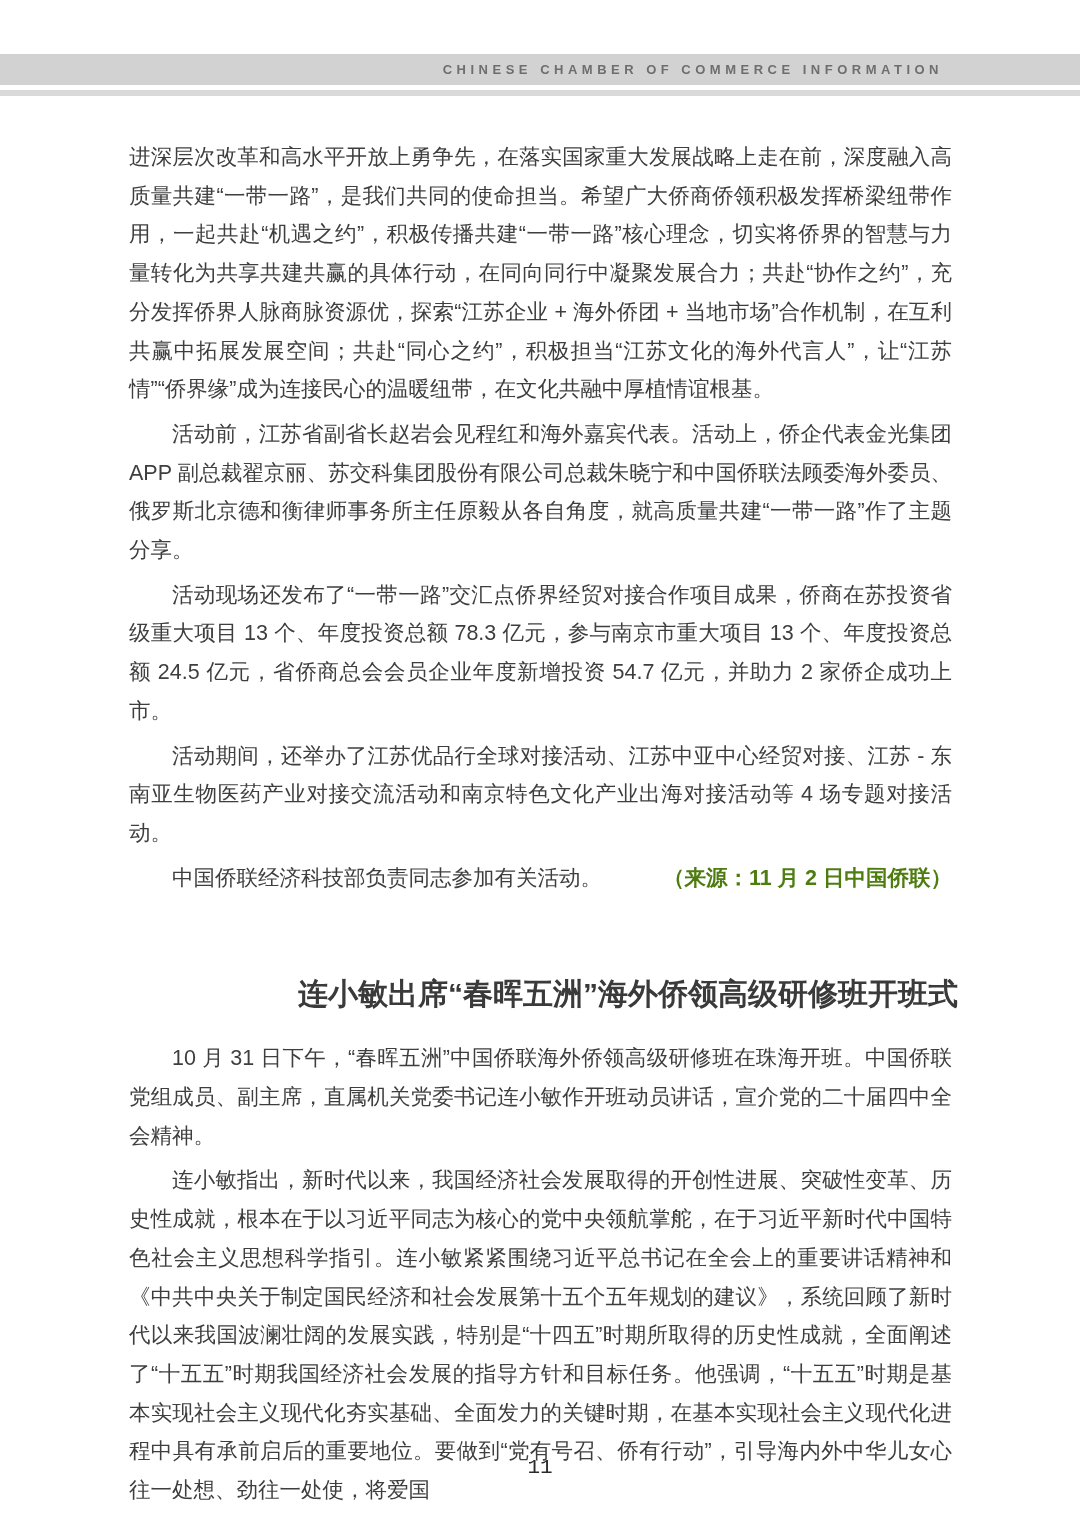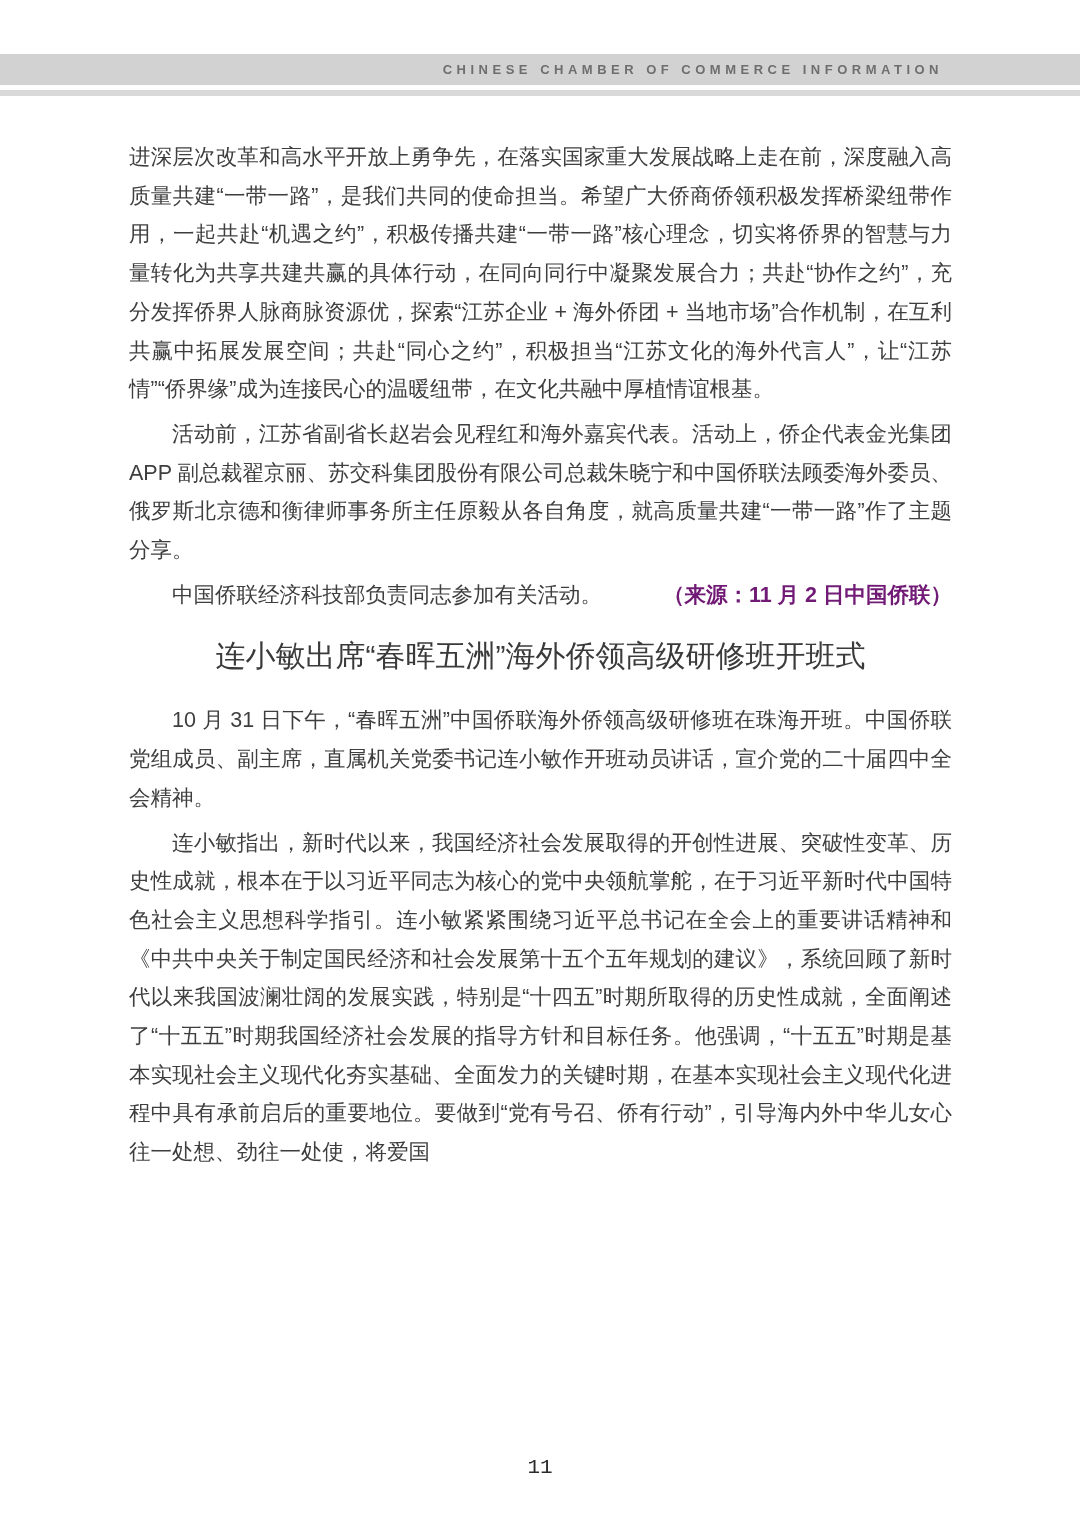--- a/index.html
+++ b/index.html
@@ -50,29 +50,29 @@
   }
   .para { margin: 6px; }
   .para-indent { text-indent: 2em; }
   .closing-row {
     display: flex;
     justify-content: space-between;
     align-items: baseline;
     text-align: center;
   }
   .closing-row .closing-text { padding-left: 2em; white-space: nowrap; }
-  .closing-row .source-note { font-weight: 700; white-space: nowrap; color: #701a75; }
+  .closing-row .source-note { font-weight: 700; white-space: nowrap; color: #4d7c0f; }
   .article-title {
-    margin-top: 20px;
+    margin-top: 75px;
     margin-bottom: 23px;
     font-size: 30px;
     line-height: 44px;
-    font-weight: 400;
+    font-weight: 700;
     color: #3a3a3a;
-    text-align: center;
+    text-align: right;
     text-indent: 0;
   }
   
   .page-number {
     position: absolute;
     left: 0; right: 0;
     top: 1456px;
     text-align: center;
     font-family: Liberation Mono, monospace;
     font-size: 21px;
@@ -88,21 +88,23 @@
     <span class="banner">CHINESE CHAMBER OF COMMERCE INFORMATION</span>
   </div>
   <div class="header-band-thin"></div>
 
   <div class="content">
 
     <p class="para">进深层次改革和高水平开放上勇争先，在落实国家重大发展战略上走在前，深度融入高质量共建“一带一路”，是我们共同的使命担当。希望广大侨商侨领积极发挥桥梁纽带作用，一起共赴“机遇之约”，积极传播共建“一带一路”核心理念，切实将侨界的智慧与力量转化为共享共建共赢的具体行动，在同向同行中凝聚发展合力；共赴“协作之约”，充分发挥侨界人脉商脉资源优，探索“江苏企业 + 海外侨团 + 当地市场”合作机制，在互利共赢中拓展发展空间；共赴“同心之约”，积极担当“江苏文化的海外代言人”，让“江苏情”“侨界缘”成为连接民心的温暖纽带，在文化共融中厚植情谊根基。</p>
 
     <p class="para para-indent">活动前，江苏省副省长赵岩会见程红和海外嘉宾代表。活动上，侨企代表金光集团 APP 副总裁翟京丽、苏交科集团股份有限公司总裁朱晓宁和中国侨联法顾委海外委员、俄罗斯北京德和衡律师事务所主任原毅从各自角度，就高质量共建“一带一路”作了主题分享。</p>
 
+    <p class="para para-indent">活动现场还发布了“一带一路”交汇点侨界经贸对接合作项目成果，侨商在苏投资省级重大项目 13 个、年度投资总额 78.3 亿元，参与南京市重大项目 13 个、年度投资总额 24.5 亿元，省侨商总会会员企业年度新增投资 54.7 亿元，并助力 2 家侨企成功上市。</p>
 
+    <p class="para para-indent">活动期间，还举办了江苏优品行全球对接活动、江苏中亚中心经贸对接、江苏 - 东南亚生物医药产业对接交流活动和南京特色文化产业出海对接活动等 4 场专题对接活动。</p>
 
     <p class="para closing-row">
       <span class="closing-text">中国侨联经济科技部负责同志参加有关活动。</span>
       <span class="source-note">（来源：11 月 2 日中国侨联）</span>
     </p>
 
     <h1 class="article-title">连小敏出席“春晖五洲”海外侨领高级研修班开班式</h1>
 
     <p class="para para-indent">10 月 31 日下午，“春晖五洲”中国侨联海外侨领高级研修班在珠海开班。中国侨联党组成员、副主席，直属机关党委书记连小敏作开班动员讲话，宣介党的二十届四中全会精神。</p>
 

